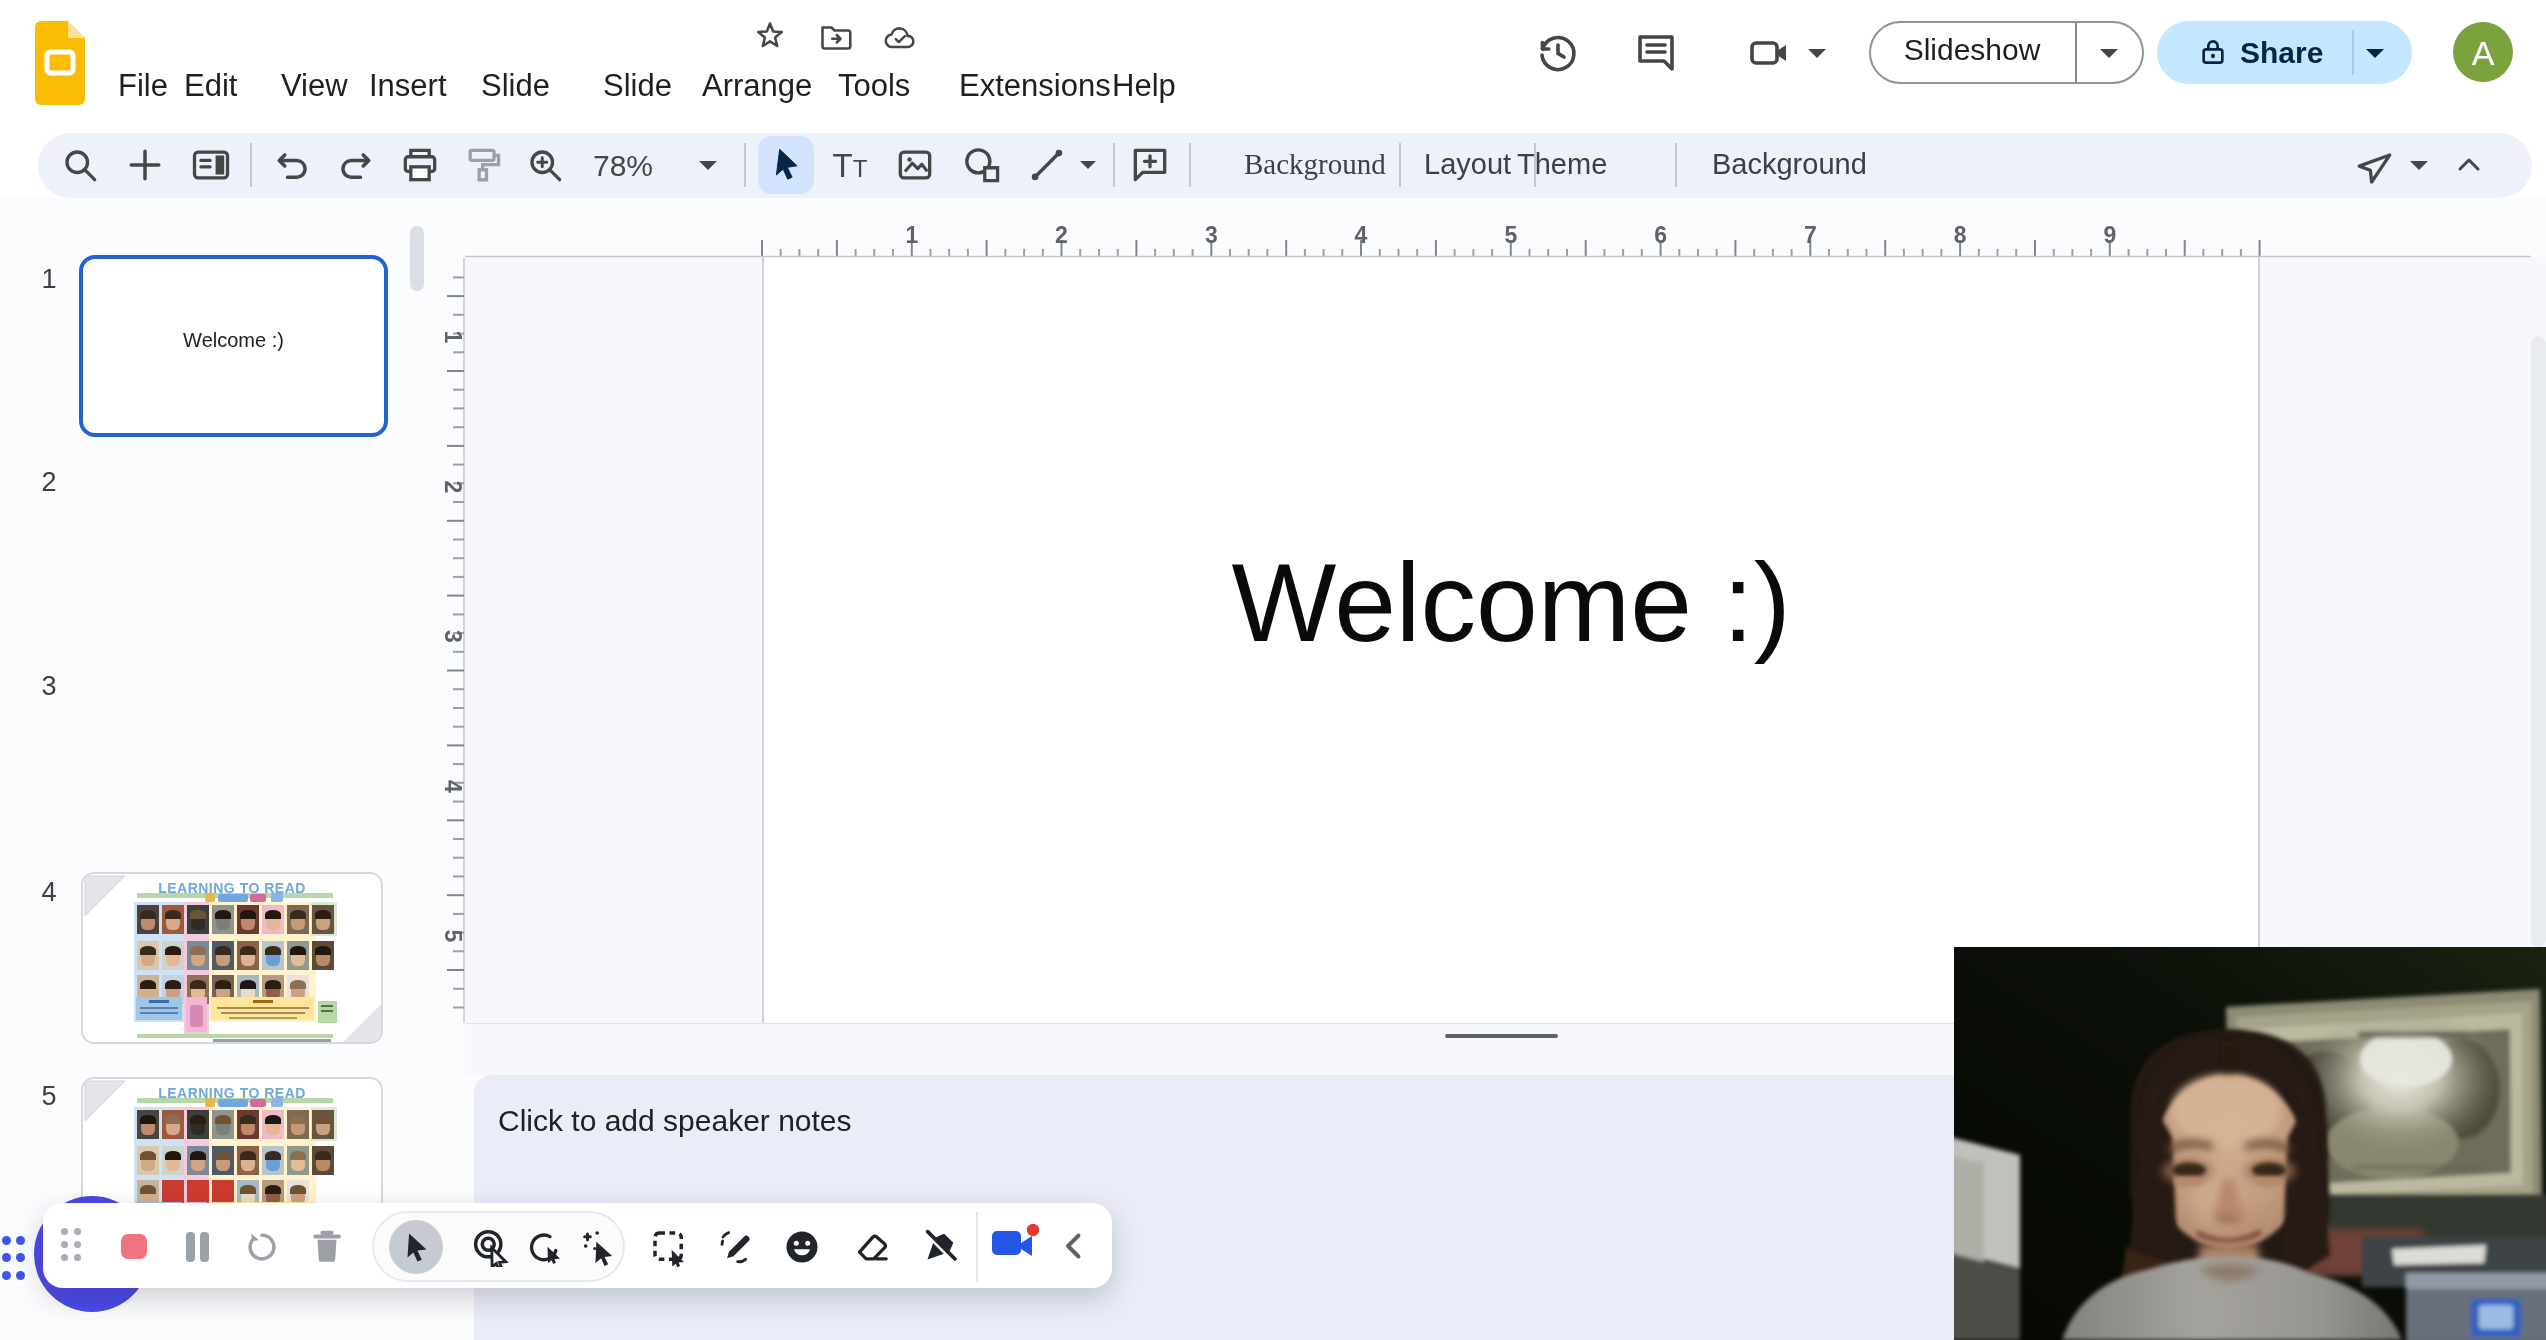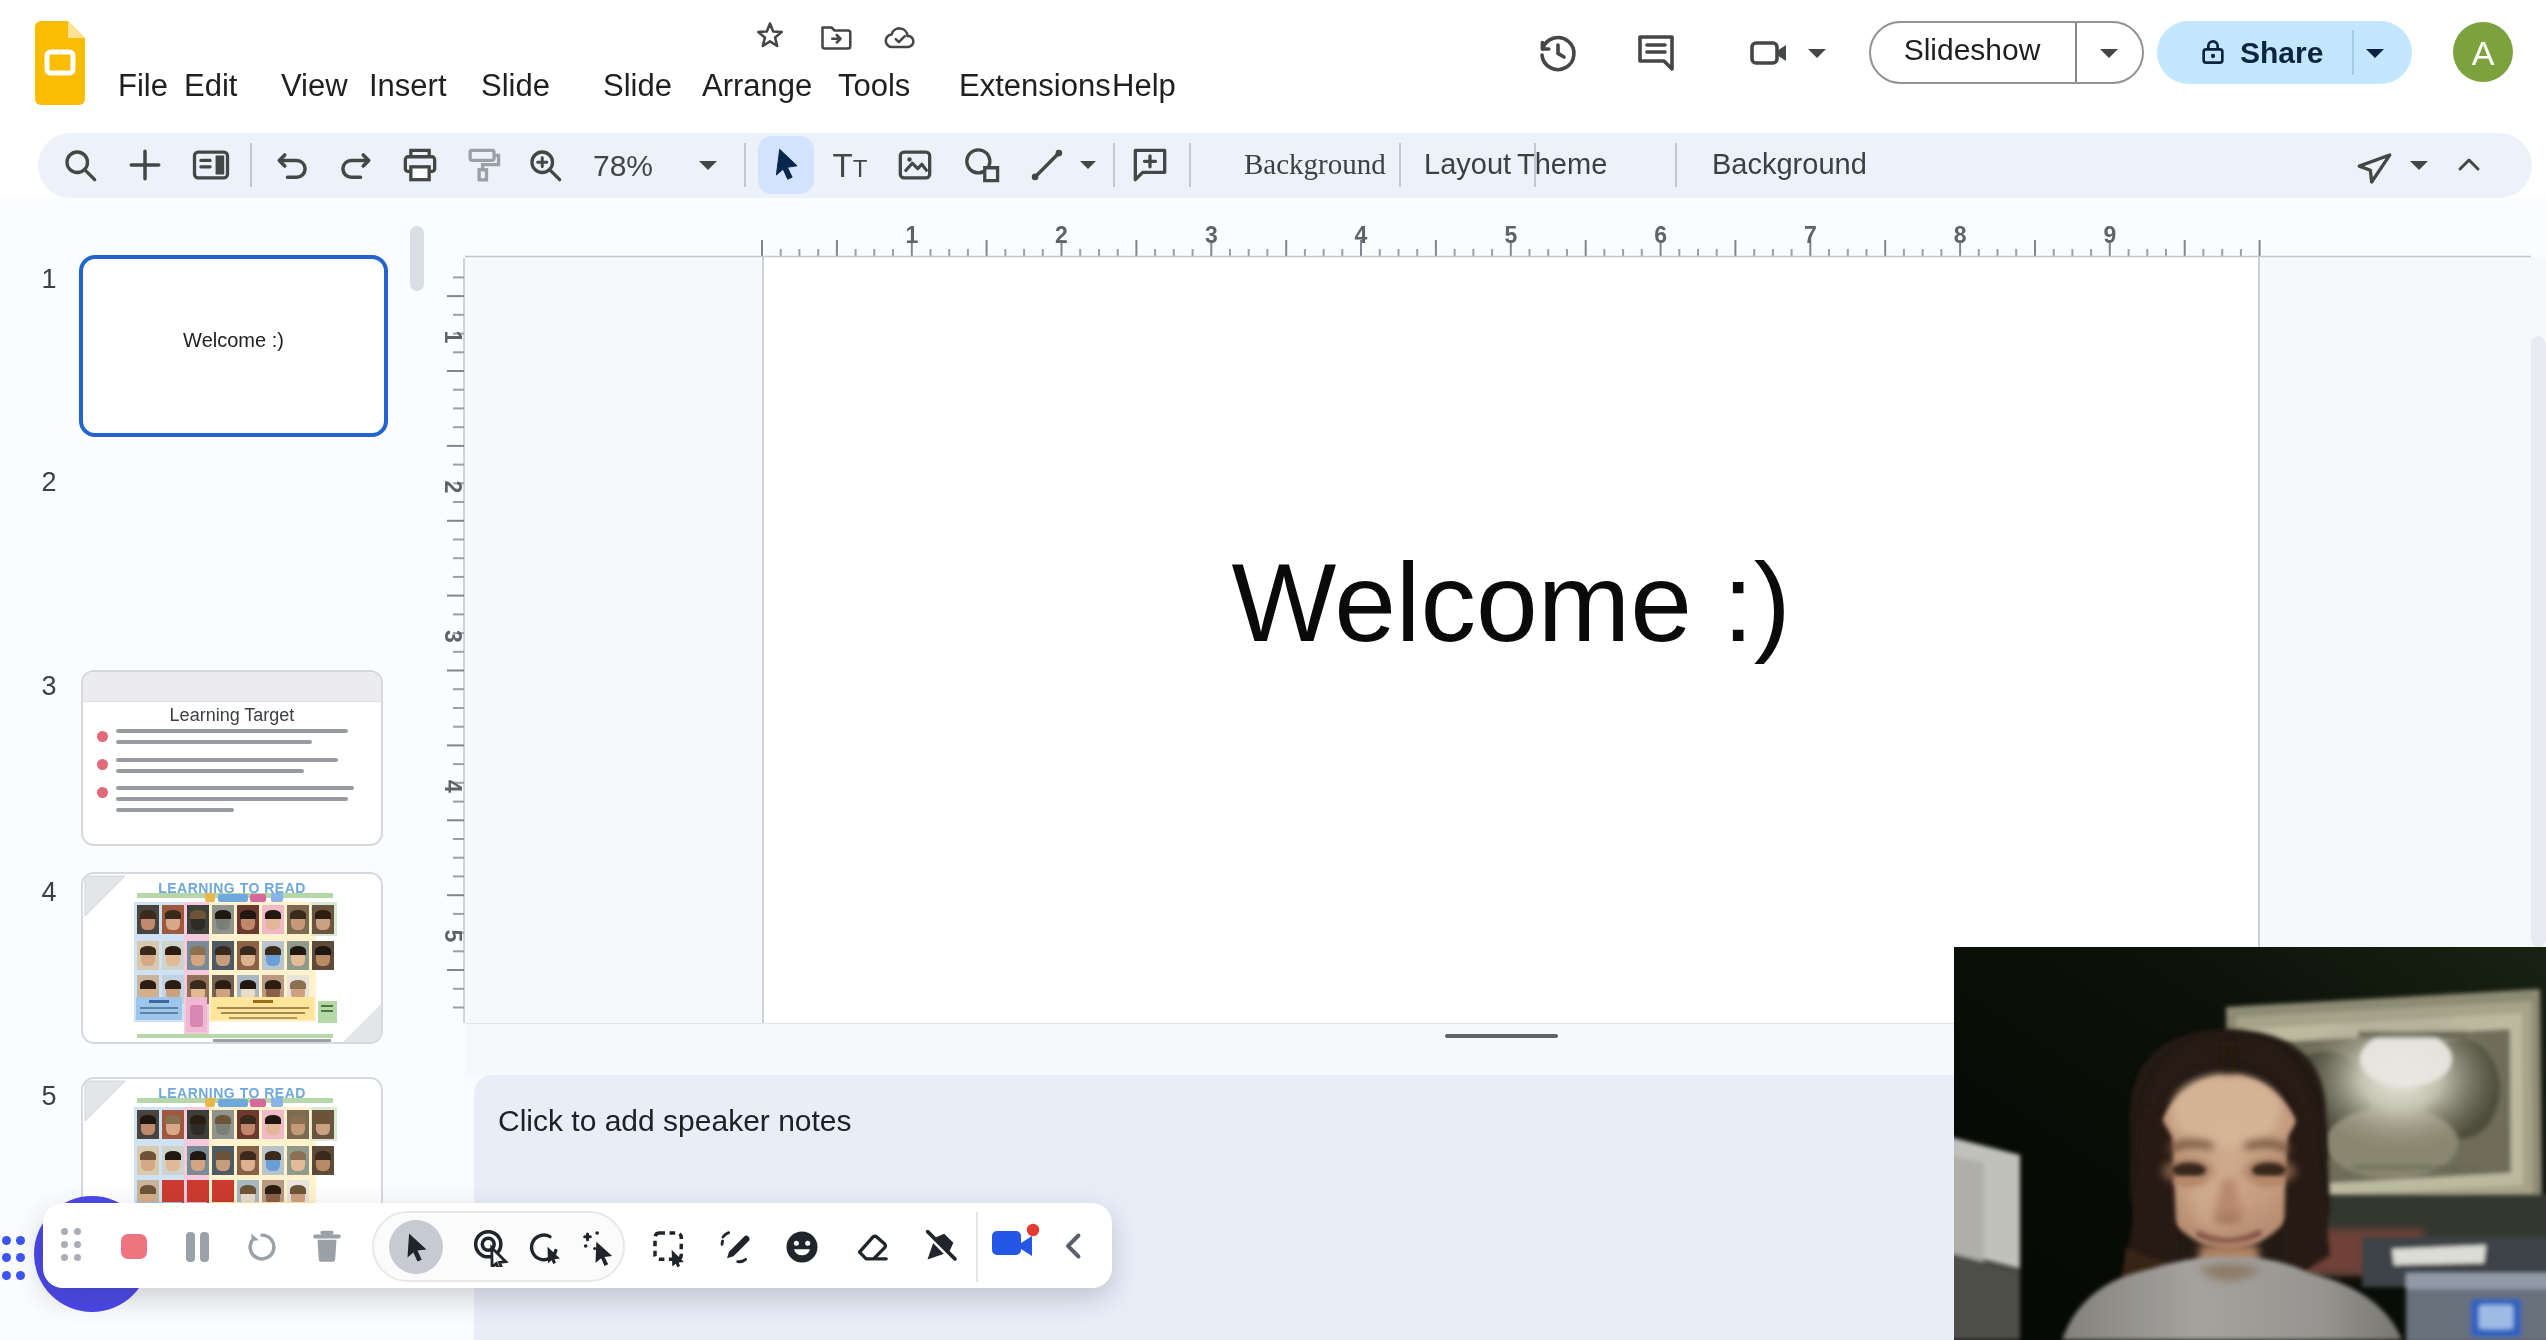--- a/index.html
+++ b/index.html
@@ -170,34 +170,20 @@
 
   <div class="abs" style="left:410px; top:226px; width:14px; height:65px; background:#dadee5; border-radius:7px;"></div>
 
   <div class="abs" style="left:34px; top:264px; width:30px; text-align:center; font-size:27px; color:#3c4043;">1</div>
 <div class="abs" style="left:34px; top:467px; width:30px; text-align:center; font-size:27px; color:#3c4043;">2</div>
 <div class="abs" style="left:34px; top:671px; width:30px; text-align:center; font-size:27px; color:#3c4043;">3</div>
 <div class="abs" style="left:34px; top:877px; width:30px; text-align:center; font-size:27px; color:#3c4043;">4</div>
 <div class="abs" style="left:34px; top:1081px; width:30px; text-align:center; font-size:27px; color:#3c4043;">5</div>
 <div class="abs" style="left:79px; top:255px; width:309px; height:182px; background:#fff; border:4px solid #2264cf; border-radius:16px;"></div>
 <div class="abs" style="left:79px; top:329px; width:309px; text-align:center; font-size:20px; color:#202124;">Welcome :)</div>
-<div class="abs" style="left:81px; top:670px; width:302px; height:176px; background:#fff; border:2px solid #d5d8dd; border-radius:13px; overflow:hidden;">
-      <div style="position:absolute; left:0; top:0; width:100%; height:30px; background:#ececee; border-bottom:1px solid #dddfe3;"></div>
-      <div style="position:absolute; left:0; top:33px; width:100%; text-align:center; font-size:18px; color:#3c4043;">Learning Target</div>
-      <div style="position:absolute; left:14px; top:59px; width:11px; height:11px; border-radius:50%; background:#e06a76;"></div>
-      <div style="position:absolute; left:33px; top:57px; width:232px; height:4px; background:#989ba0; border-radius:2px;"></div>
-      <div style="position:absolute; left:33px; top:68px; width:196px; height:4px; background:#989ba0; border-radius:2px;"></div>
-      <div style="position:absolute; left:14px; top:87px; width:11px; height:11px; border-radius:50%; background:#e06a76;"></div>
-      <div style="position:absolute; left:33px; top:86px; width:222px; height:4px; background:#989ba0; border-radius:2px;"></div>
-      <div style="position:absolute; left:33px; top:97px; width:188px; height:4px; background:#989ba0; border-radius:2px;"></div>
-      <div style="position:absolute; left:14px; top:115px; width:11px; height:11px; border-radius:50%; background:#e06a76;"></div>
-      <div style="position:absolute; left:33px; top:114px; width:238px; height:4px; background:#989ba0; border-radius:2px;"></div>
-      <div style="position:absolute; left:33px; top:125px; width:232px; height:4px; background:#989ba0; border-radius:2px;"></div>
-      <div style="position:absolute; left:33px; top:136px; width:118px; height:4px; background:#989ba0; border-radius:2px;"></div>
-    </div>
 <div class="abs" style="left:81px; top:872px; width:302px; height:172px; background:#fff; border:2px solid #d5d8dd; border-radius:13px; overflow:hidden;">
       <div style="position:absolute; left:0; top:6px; width:100%; text-align:center; font-size:14px; font-weight:bold; color:#6fa8dc; letter-spacing:0.5px;">LEARNING TO READ</div>
       <div style="position:absolute; left:54px; top:19px; width:196px; height:5px; background:#b6d7a8;"></div>
       <div style="position:absolute; left:122px; top:19px; width:10px; height:9px; background:#e8b84a; border-radius:2px;"></div>
       <div style="position:absolute; left:135px; top:20px; width:30px; height:8px; background:#6fa8dc; border-radius:2px;"></div>
       <div style="position:absolute; left:167px; top:20px; width:16px; height:8px; background:#d56a9a; border-radius:2px;"></div>
       <div style="position:absolute; left:188px; top:19px; width:12px; height:9px; background:#8ab4e8; border-radius:2px;"></div>
       <div style="position:absolute; left:51px; top:28px; width:50px; height:120px; background:#cfe2f3;"></div>
       <div style="position:absolute; left:101px; top:28px; width:25px; height:135px; background:#f4cadd;"></div>
       <div style="position:absolute; left:126px; top:28px; width:107px; height:120px; background:#fff2cc;"></div>

